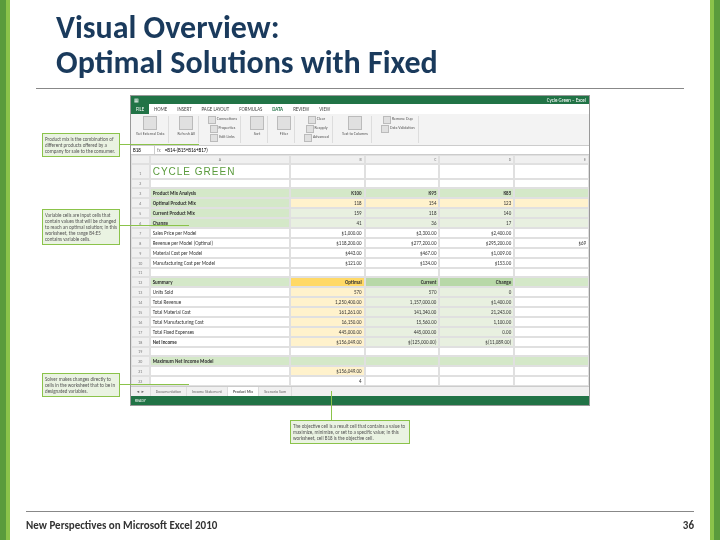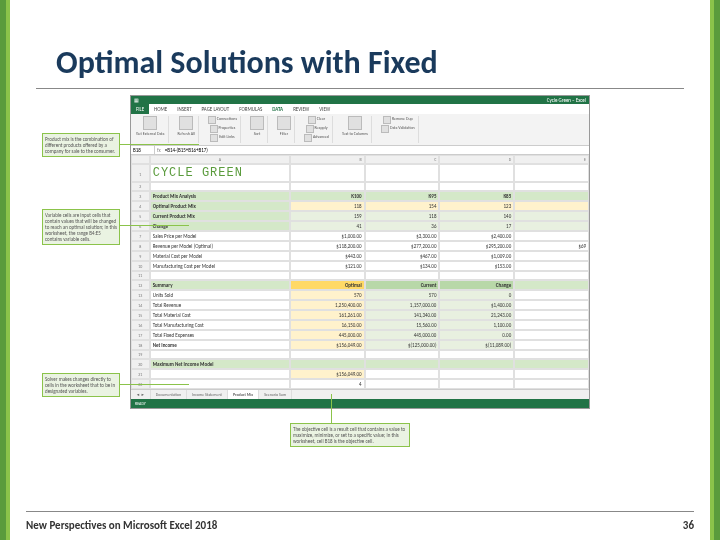--- a/index.html
+++ b/index.html
@@ -25,21 +25,21 @@
 .nbox{width:24px;border-right:1px solid #ccc;padding:1px 2px}
 .fxl{padding:1px 2px;color:#888}
 .fval{padding:1px 2px;flex:1}
 .grid{display:table;width:100%;font-size:5px;color:#333}
 .row{display:table-row}
 .cell{display:table-cell;border:0.5px solid #e0e0e0;padding:1px 2px;height:9px}
 .rh{background:#f0f0f0;text-align:center;width:12px;font-size:4px;color:#777}
 .ch{background:#f0f0f0;text-align:center;font-size:4px;color:#777}
 .cA{width:90px}
 .cB,.cC,.cD,.cE{width:48px;text-align:right}
-.logo{font-family:Liberation Mono, monospace;font-size:12px;color:#5a9b3c;letter-spacing:1px}
+.logo{font-family:Liberation Sans, sans-serif;font-size:10px;color:#5a9b3c;letter-spacing:1px}
 .sect{background:#d4e8c8;font-weight:bold}
 .opt{background:#fff2cc}
 .optH{background:#ffd966;font-weight:bold}
 .cur{background:#e8f0e0}
 .curH{background:#b8d8a8;font-weight:bold}
 .chgH{background:#b8d8a8;font-weight:bold}
 .chg{background:#e8f0e0}
 .bold{font-weight:bold}
 .tabs{display:flex;background:#f0f0f0;font-size:4px;border-top:1px solid #ccc}
 .tab{padding:2px 5px;color:#666;border-right:1px solid #ddd}
@@ -59,21 +59,21 @@
 .foot{position:absolute;bottom:8px;left:20px;right:20px;display:flex;justify-content:space-between;font-size:11px;font-weight:bold;color:#333}
 </style>
 </head>
 <body>
 
 <div class="slide">
 <div class="accent l"></div>
     <div class="accent r"></div>
 
 <h1 class="title">
-  <br>
+  <span>Visual Overview:</span><br>
   <span>Optimal Solutions with Fixed</span>
 </h1>
 <hr class="rule">
 
 <div class="wrap">
   <div class="callout" id="c1">Product mix is the combination of different products offered by a company for sale to the consumer.</div>
   <div class="callout" id="c2">Variable cells are input cells that contain values that will be changed to reach an optimal solution; in this worksheet, the range B4:E5 contains variable cells.</div>
   <div class="callout" id="c3">Solver makes changes directly to cells in the worksheet that to be in designated variables.</div>
   <div class="callout" id="c4">The objective cell is a result cell that contains a value to maximize, minimize, or set to a specific value; in this worksheet, cell B18 is the objective cell.</div>
 
@@ -350,16 +350,16 @@
       <span class="tab">Income Statement</span>
       <span class="tab act">Product Mix</span>
       <span class="tab">Scenario Sum</span>
     </div>
     <div class="stat">READY</div>
   </div>
 </div>
 
 <hr class="footer-rule">
 <div class="foot">
-  <span>New Perspectives on Microsoft Excel 2018</span>
+  <span>New Perspectives on Microsoft Excel 2010</span>
   <span>36</span>
 </div>
 </div>
 
 </body></html>

